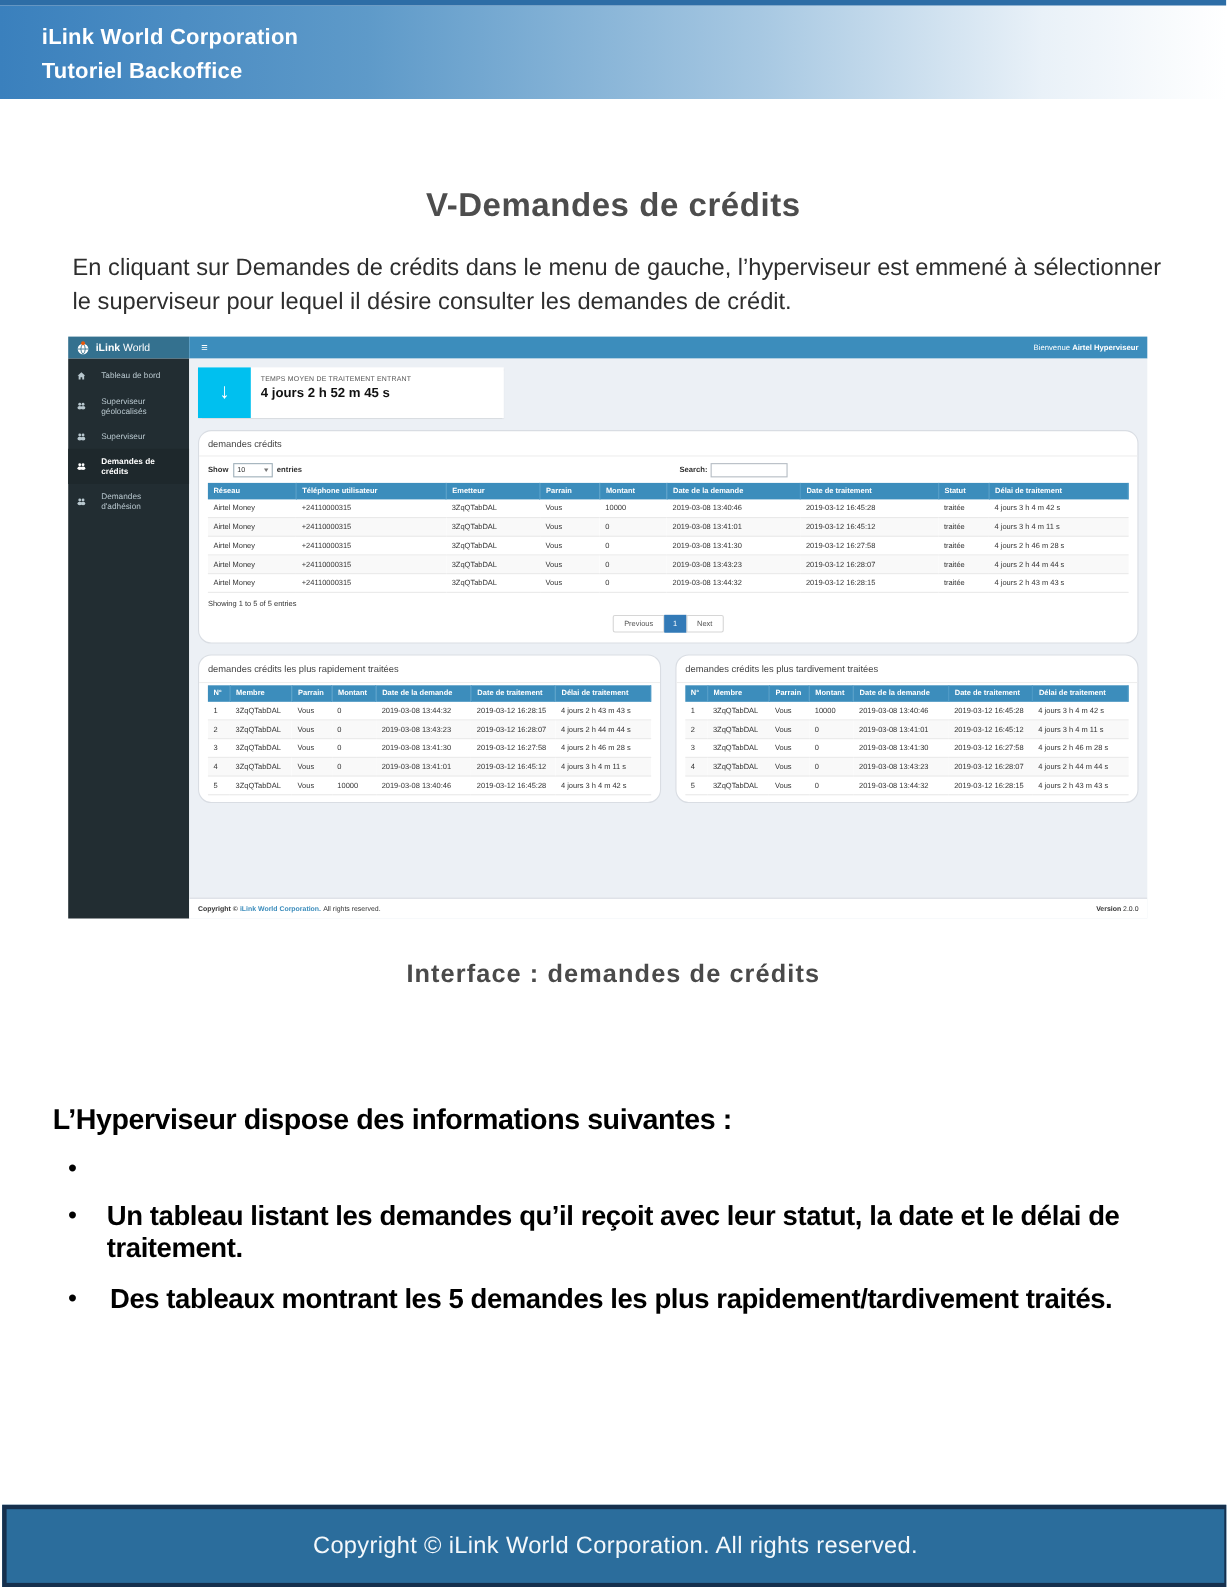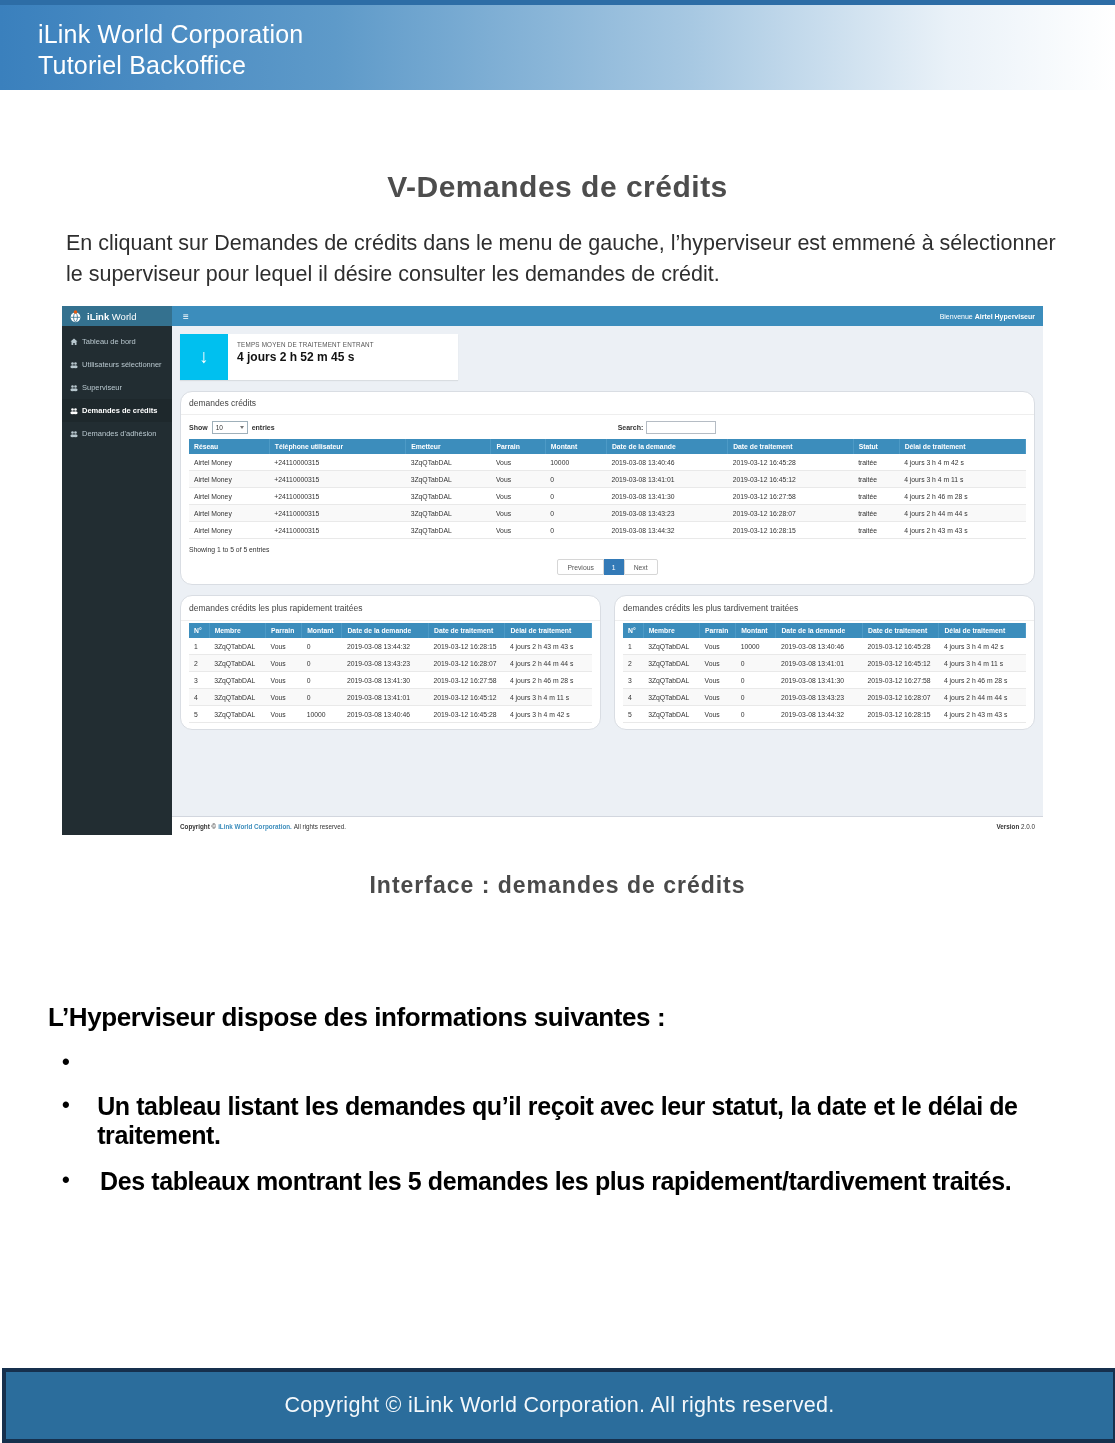--- a/index.html
+++ b/index.html
@@ -4,21 +4,21 @@
 <style>
   * { box-sizing: border-box; margin: 0; padding: 0; }
   html,body { background:#fff; }
   body { width:1115px; font-family:"Liberation Sans", sans-serif; }
   .page { position:relative; width:1115px; height:1443px; background:#fff; overflow:hidden; }
 
   
   .banner { position:absolute; top:0; left:0; width:1115px; height:90px;
     background:linear-gradient(90deg,#3a80bd 0%,#5e9ac9 30%,#a7c8e2 62%,#e9f1f8 85%,#ffffff 100%);
     border-top:5px solid #2d6da6; }
-  .banner-text { padding:14px 0 0 38px; color:#fff; font-size:25px; line-height:31px; font-weight:400; letter-spacing:.2px; }
+  .banner-text { padding:14px 0 0 38px; color:#fff; font-size:20px; line-height:31px; font-weight:700; letter-spacing:.2px; }
 
   
   .doc-title { position:absolute; top:170px; left:0; width:100%; text-align:center;
     font-size:30px; font-weight:bold; color:#4d4d4d; letter-spacing:.5px; }
   .doc-intro { position:absolute; top:228px; left:66px; width:995px;
     font-size:21.5px; line-height:31px; color:#2e2e2e; }
   .doc-caption { position:absolute; top:872px; left:0; width:100%; text-align:center;
     font-size:23px; font-weight:bold; color:#4a4a4a; letter-spacing:1px; }
   .info-block { position:absolute; top:1002px; left:48px; width:1020px; color:#000000; }
   .info-heading { font-size:26px; font-weight:bold; letter-spacing:-.4px; margin-bottom:16px; }
@@ -36,21 +36,21 @@
   .app-logo { width:110px; background:#34718f; color:#fff; display:flex; align-items:center; gap:5px; padding-left:7px; }
   .app-logo .brand { font-size:9.5px; }
   .app-logo .brand b { font-weight:bold; }
   .app-nav { flex:1; background:#3c8dbc; display:flex; align-items:center; }
   .hamburger { color:#fff; font-size:10px; padding:0 11px; cursor:pointer; }
   .welcome { margin-left:auto; color:#fff; font-size:7px; padding-right:8px; }
   .welcome b { font-weight:bold; }
 
   .app-body { display:flex; height:509px; }
   .app-sidebar { width:110px; background:#222d32; padding-top:4px; }
-  .side-item { display:flex; align-items:center; gap:4px; padding:7px 8px; color:#b8c7ce; font-size:7.5px; cursor:pointer; }
+  .side-item { display:flex; align-items:center; gap:14px; padding:7px 8px; color:#b8c7ce; font-size:7.5px; cursor:pointer; }
   .side-item svg { flex:0 0 auto; }
   .side-item.active { background:#1e282c; color:#fff; font-weight:bold; }
 
   .app-content { flex:1; background:#ecf0f5; position:relative; padding:8px 8px 0 8px; overflow:hidden; }
 
   .stat-widget { width:278px; height:46px; background:#fff; display:flex; box-shadow:0 1px 1px rgba(0,0,0,.08); margin-bottom:11px; }
   .stat-icon { width:48px; background:#00c0ef; color:#fff; display:flex; align-items:center; justify-content:center;
     font-size:19px; font-weight:bold; }
   .stat-text { padding:7px 0 0 9px; }
   .stat-label { font-size:6.3px; color:#555; letter-spacing:.2px; }
@@ -141,21 +141,21 @@
             </svg>
           <span>Tableau de bord</span>
         </div>
         <div class="side-item">
           <svg width="8" height="8" viewBox="0 0 16 16">
               <circle cx="5" cy="5" r="2.6" fill="currentColor"></circle>
               <circle cx="11" cy="5" r="2.6" fill="currentColor"></circle>
               <ellipse cx="5" cy="11.5" rx="4.2" ry="3.2" fill="currentColor"></ellipse>
               <ellipse cx="11" cy="11.5" rx="4.2" ry="3.2" fill="currentColor"></ellipse>
             </svg>
-          <span>Utilisateurs sélectionner</span>
+          <span>Superviseur géolocalisés</span>
         </div>
         <div class="side-item">
           <svg width="8" height="8" viewBox="0 0 16 16">
               <circle cx="5" cy="5" r="2.6" fill="currentColor"></circle>
               <circle cx="11" cy="5" r="2.6" fill="currentColor"></circle>
               <ellipse cx="5" cy="11.5" rx="4.2" ry="3.2" fill="currentColor"></ellipse>
               <ellipse cx="11" cy="11.5" rx="4.2" ry="3.2" fill="currentColor"></ellipse>
             </svg>
           <span>Superviseur</span>
         </div>

